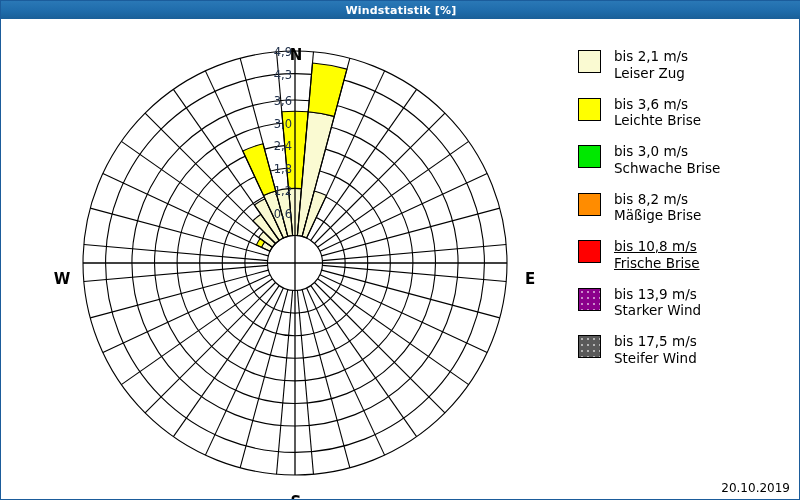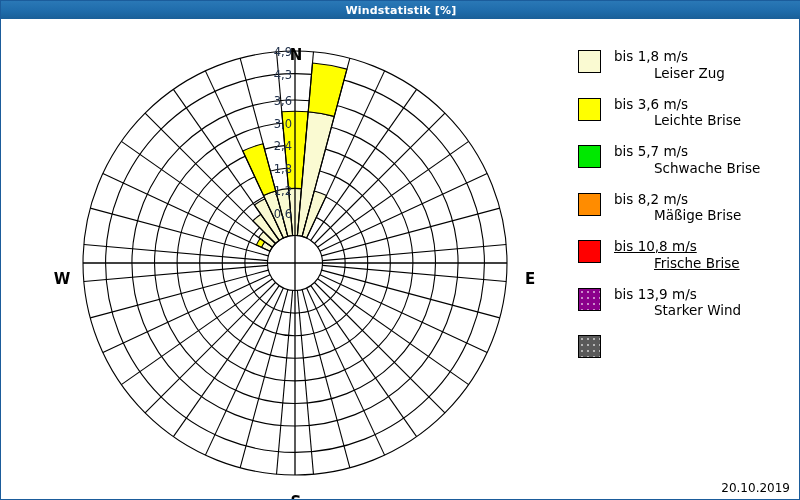--- a/index.html
+++ b/index.html
@@ -45,21 +45,21 @@
   }
   .swatch{
     width:23px;height:23px;border:1px solid #000;box-sizing:border-box;
     flex:0 0 auto;margin-top:2px;
   }
   .swatch.tex{
     background-image:radial-gradient(circle at 3px 3px,rgba(255,255,255,.55) .8px,transparent .9px);
     background-size:6px 6px;
   }
   .leg-txt{margin-left:13px;font-size:13.5px;color:#000;line-height:16.5px;white-space:nowrap;}
-  .leg-txt .l2{display:block;margin-left:40px;}
+  .leg-txt .l2{display:block;}
   
   #datestamp{
     position:absolute;right:9px;bottom:4px;font-size:12px;color:#000;
   }
 </style>
 </head>
 <body>
 
 <div id="app">
 
@@ -151,41 +151,42 @@
 
     <div class="compass" id="c-n">N</div>
     <div class="compass" id="c-s">S</div>
     <div class="compass" id="c-w">W</div>
     <div class="compass" id="c-e">E</div>
   </div>
 
   <div id="legend">
       <div class="legend-row" style="top: 28px;">
         <div class="swatch" style="background-color: rgb(250, 250, 210);"></div>
-        <div class="leg-txt"><span>bis 1,8 m/s</span><span class="l2">Leiser Zug</span></div>
+        <div class="leg-txt"><span>bis 2,1 m/s</span><span class="l2">Leiser Zug</span></div>
       </div>
       <div class="legend-row" style="top: 75.5px;">
         <div class="swatch" style="background-color: rgb(255, 255, 0);"></div>
         <div class="leg-txt"><span>bis 3,6 m/s</span><span class="l2">Leichte Brise</span></div>
       </div>
       <div class="legend-row" style="top: 123px;">
         <div class="swatch" style="background-color: rgb(0, 232, 0);"></div>
-        <div class="leg-txt"><span>bis 5,7 m/s</span><span class="l2">Schwache Brise</span></div>
+        <div class="leg-txt"><span>bis 3,0 m/s</span><span class="l2">Schwache Brise</span></div>
       </div>
       <div class="legend-row" style="top: 170.5px;">
         <div class="swatch" style="background-color: rgb(255, 140, 0);"></div>
         <div class="leg-txt"><span>bis 8,2 m/s</span><span class="l2">Mäßige Brise</span></div>
       </div>
       <div class="legend-row" style="top: 218px; text-decoration: underline;">
         <div class="swatch" style="background-color: rgb(255, 0, 0);"></div>
         <div class="leg-txt"><span>bis 10,8 m/s</span><span class="l2">Frische Brise</span></div>
       </div>
       <div class="legend-row" style="top: 265.5px;">
         <div class="swatch tex" style="background-color: rgb(139, 0, 139);"></div>
         <div class="leg-txt"><span>bis 13,9 m/s</span><span class="l2">Starker Wind</span></div>
       </div>
       <div class="legend-row" style="top: 313px;">
         <div class="swatch tex" style="background-color: rgb(90, 90, 90);"></div>
+        <div class="leg-txt"><span>bis 17,5 m/s</span><span class="l2">Steifer Wind</span></div>
       </div>
     </div>
 
   <div id="datestamp">20.10.2019</div>
 </div>
 
 </body></html>

